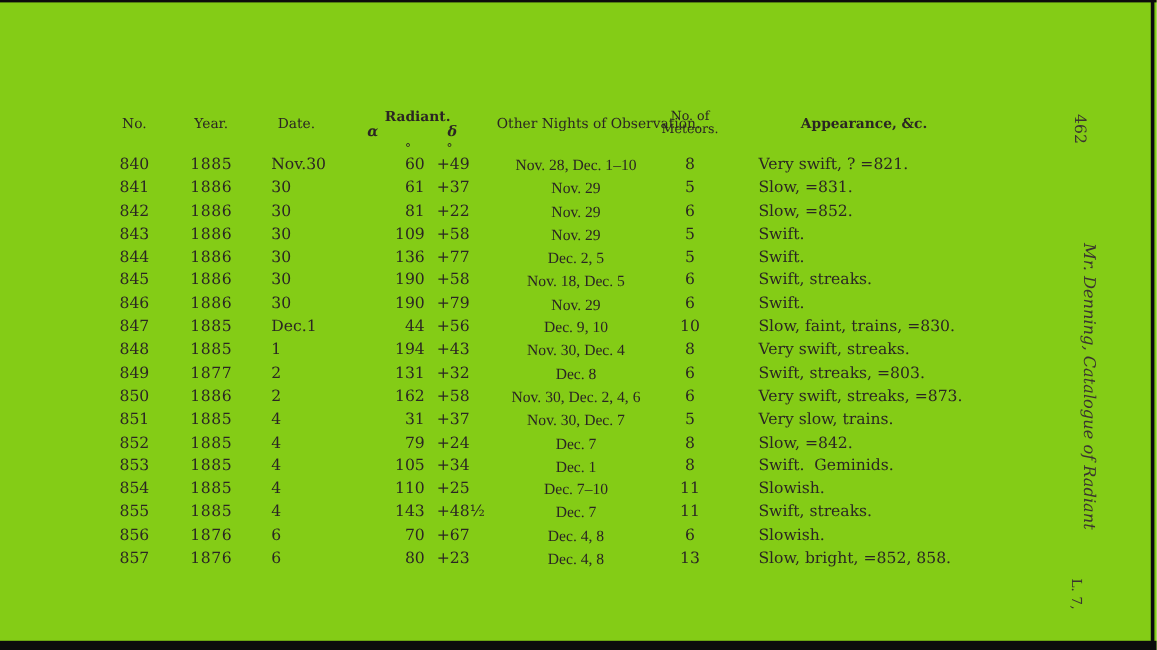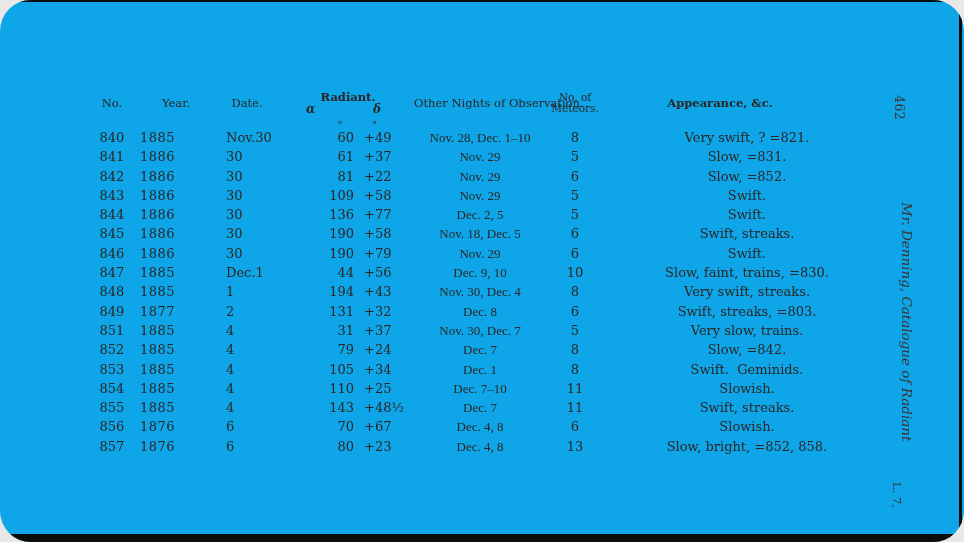--- a/index.html
+++ b/index.html
@@ -1,23 +1,22 @@
 <!DOCTYPE html>
 <html><head>
 <meta charset="utf-8">
 <style>
   html,body{margin:0;padding:0;background:#e8e8e8;}
   .page{
     position:relative;
     width:964px;height:542px;
-    background:#0ea5e9;
+    background:#84cc16;
     overflow:hidden;
     font-family:"DejaVu Serif", serif;
     color:#2b2623;
-    border-radius:31px;
   }
   .border-top{position:absolute;top:0;left:0;width:100%;height:2px;background:#0c0c0c;}
   .border-right{position:absolute;top:0;left:959px;width:3px;height:100%;background:#0c0c0c;}
   .border-bottom{position:absolute;bottom:0;left:0;width:100%;height:8px;background:#0c0c0c;}
 
   table.catalogue{
     position:absolute;left:84px;top:88px;width:778px;
     border-collapse:collapse;table-layout:fixed;
   }
   col.w-no{width:56px;} col.w-year{width:72px;} col.w-date{width:70px;}
@@ -32,28 +31,28 @@
   .radiant-label{font-size:11.5px;}
   .radiant-sub{display:flex;justify-content:space-between;padding:0 33px 0 24px;font-style:italic;font-size:12px;line-height:10px;}
   th.h-meteors{font-size:10.5px;line-height:11px;padding-top:4px;}
   th.h-app{padding-right:26px;font-weight:bold;}
 
   tbody td{
     font-size:13px;height:19.3px;padding:0;white-space:nowrap;
     vertical-align:middle;line-height:19.3px;
   }
   td.c-no{text-align:center;}
-  td.c-year{text-align:left;letter-spacing:0.5px;}
+  td.c-year{text-align:center;letter-spacing:0.5px;}
   td.c-date{padding:0 6px 0 14px;}
   .date-wrap{display:flex;justify-content:flex-start;}
   td.c-alpha{text-align:right;padding-right:8px;}
   td.c-delta{text-align:left;padding-left:2px;}
   td.c-nights{text-align:center;font-family:Liberation Serif, serif;}
   td.c-meteors{text-align:center;}
-  td.c-app{text-align:center;padding-left:28px;}
+  td.c-app{text-align:left;padding-left:28px;}
 
   .val{position:relative;display:inline-block;}
   .deg{position:absolute;top:-8px;font-size:10px;line-height:10px;display:none;}
   .deg-a{left:0;}
   .deg-d{left:8px;}
   tbody tr:first-child .deg{display:block;}
 
   .rot{position:absolute;transform:rotate(90deg);transform-origin:center;white-space:nowrap;color:#3a3430;}
   .page-number{left:886px;top:100px;width:26px;text-align:center;font-size:13px;}
   .running-title{left:770px;top:313px;width:272px;height:18px;text-align:center;font-style:italic;font-size:13.5px;}
@@ -352,20 +351,45 @@
         <span class="val">
           
           <span>+32</span>
         </span>
       </td>
       <td class="c-nights">Dec. 8</td>
       <td class="c-meteors">6</td>
       <td class="c-app">Swift, streaks, =803.</td>
     </tr>
 
+    <tr>
+      <td class="c-no">850</td>
+      <td class="c-year">1886</td>
+      <td class="c-date">
+        <span class="date-wrap">
+          <span class="month"></span>
+          <span class="day">2</span>
+        </span>
+      </td>
+      <td class="c-alpha">
+        <span class="val">
+          
+          <span>162</span>
+        </span>
+      </td>
+      <td class="c-delta">
+        <span class="val">
+          
+          <span>+58</span>
+        </span>
+      </td>
+      <td class="c-nights">Nov. 30, Dec. 2, 4, 6</td>
+      <td class="c-meteors">6</td>
+      <td class="c-app">Very swift, streaks, =873.</td>
+    </tr>
 
     <tr>
       <td class="c-no">851</td>
       <td class="c-year">1885</td>
       <td class="c-date">
         <span class="date-wrap">
           <span class="month"></span>
           <span class="day">4</span>
         </span>
       </td>

